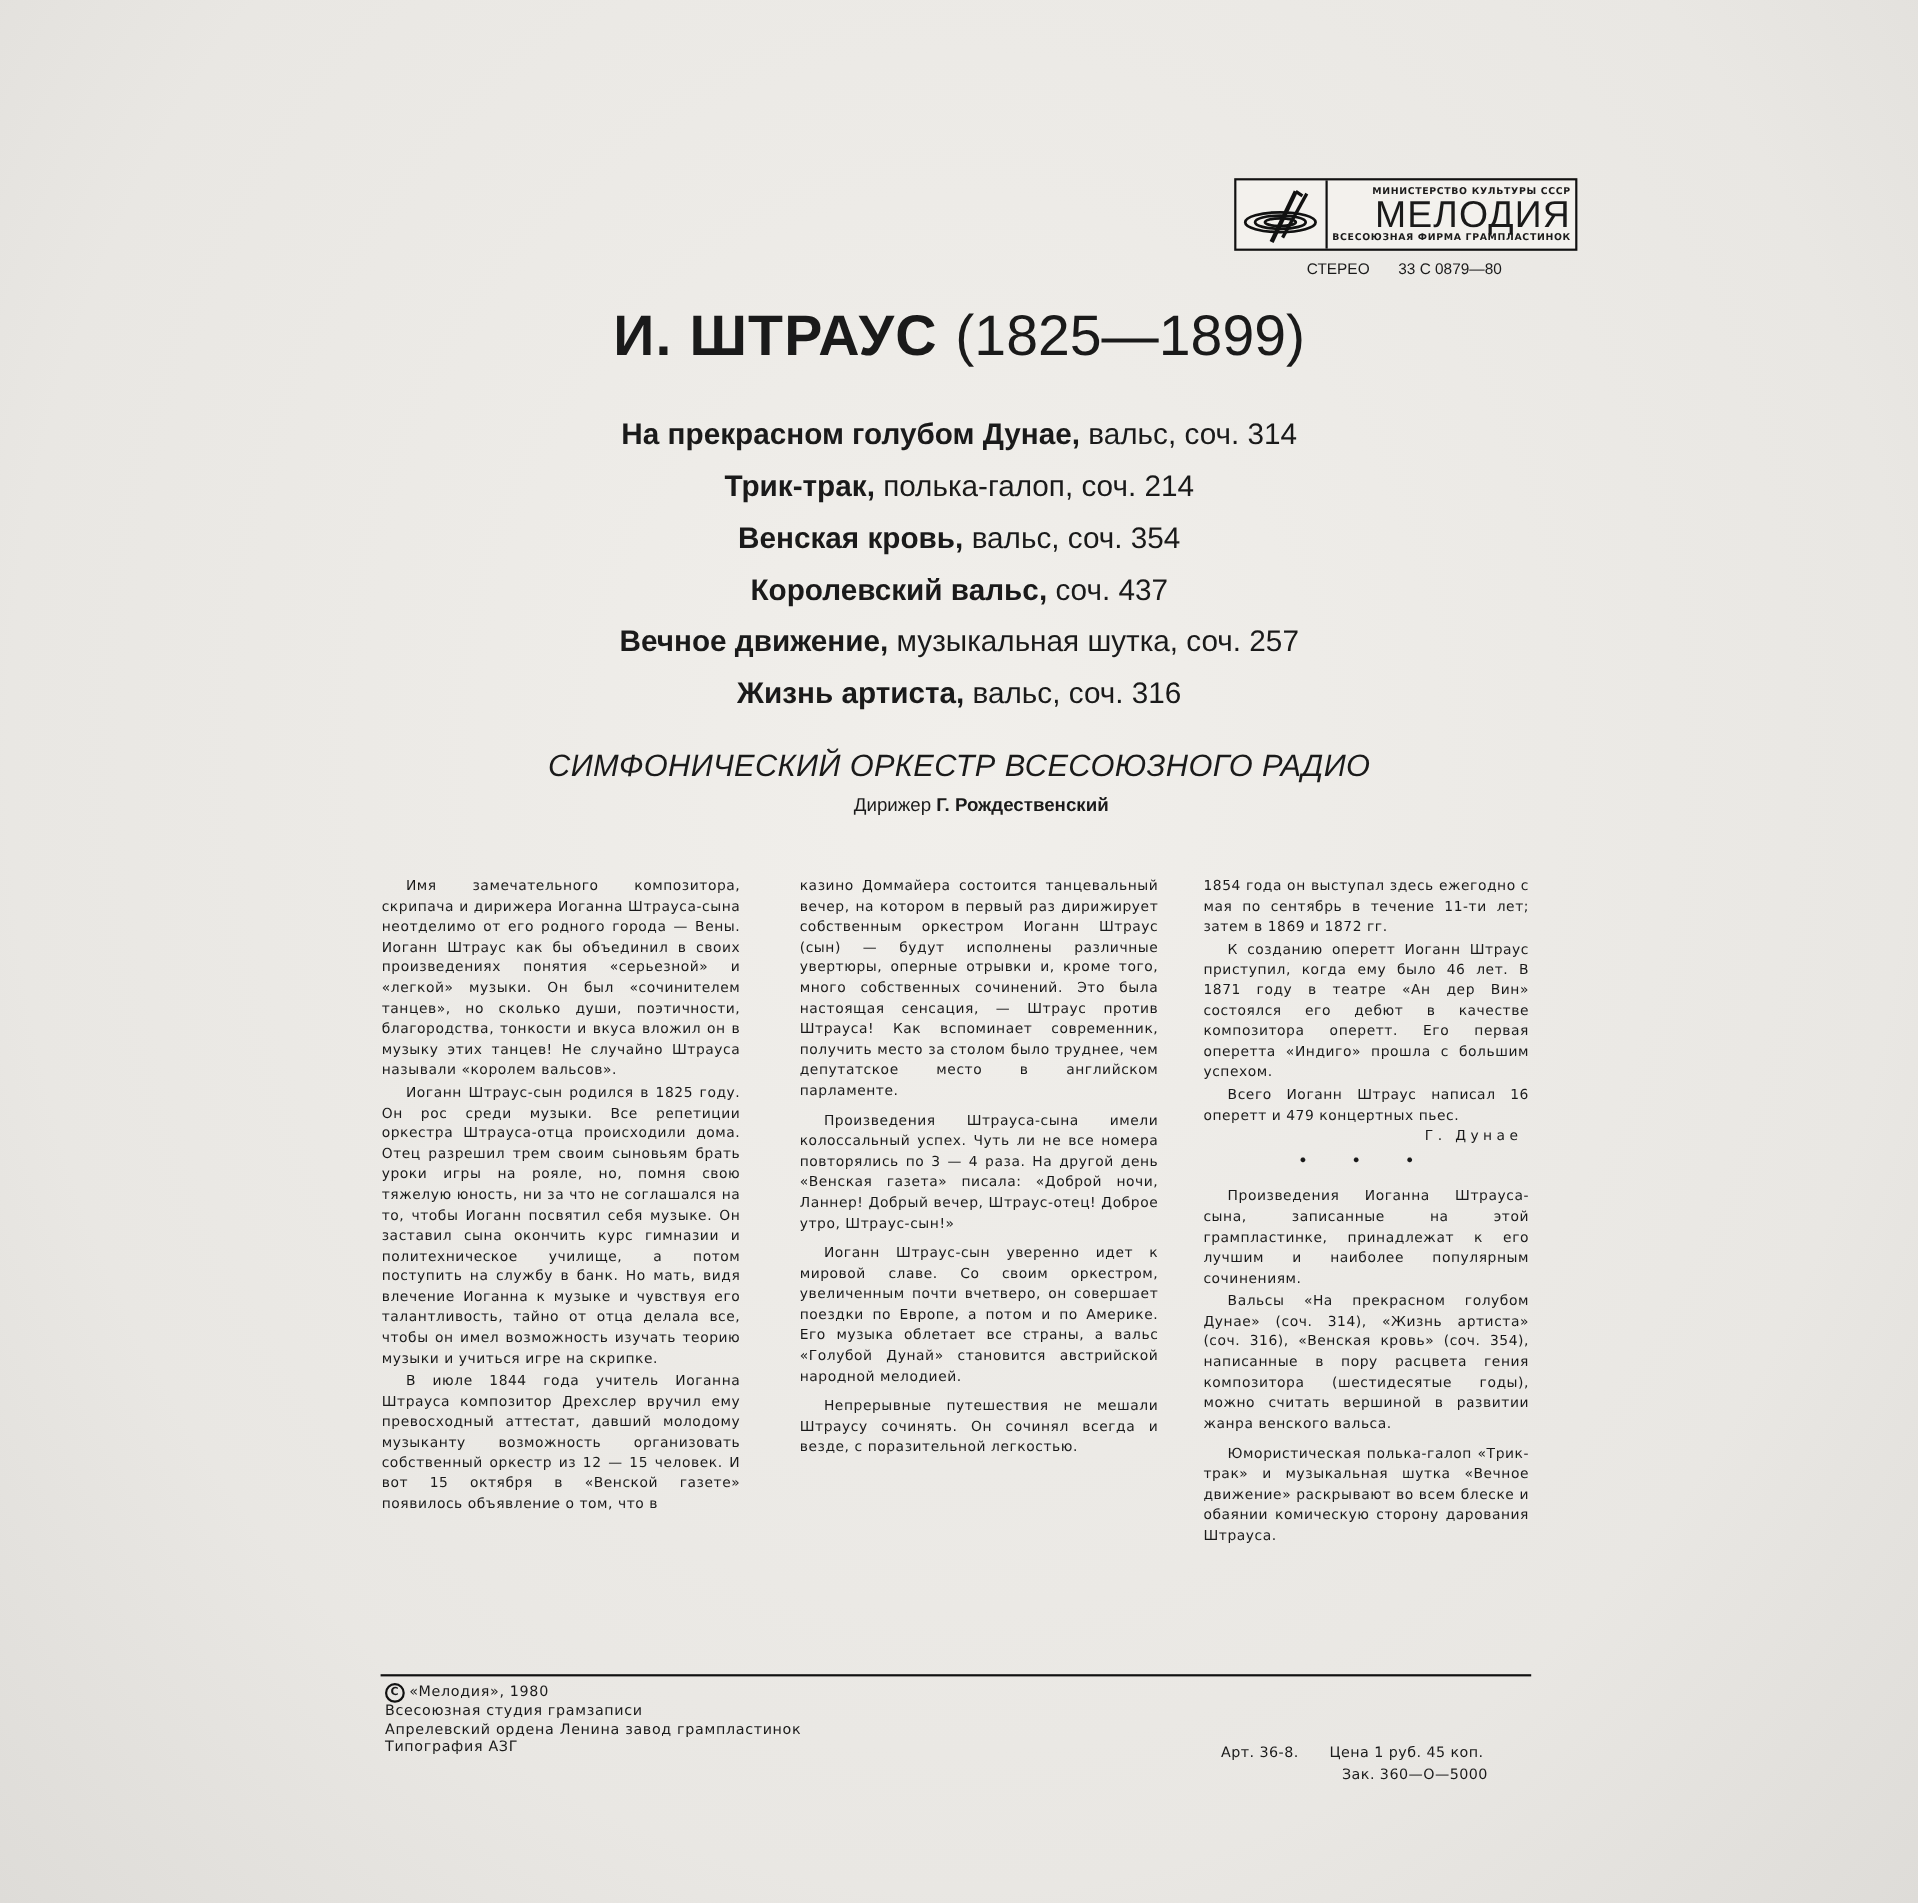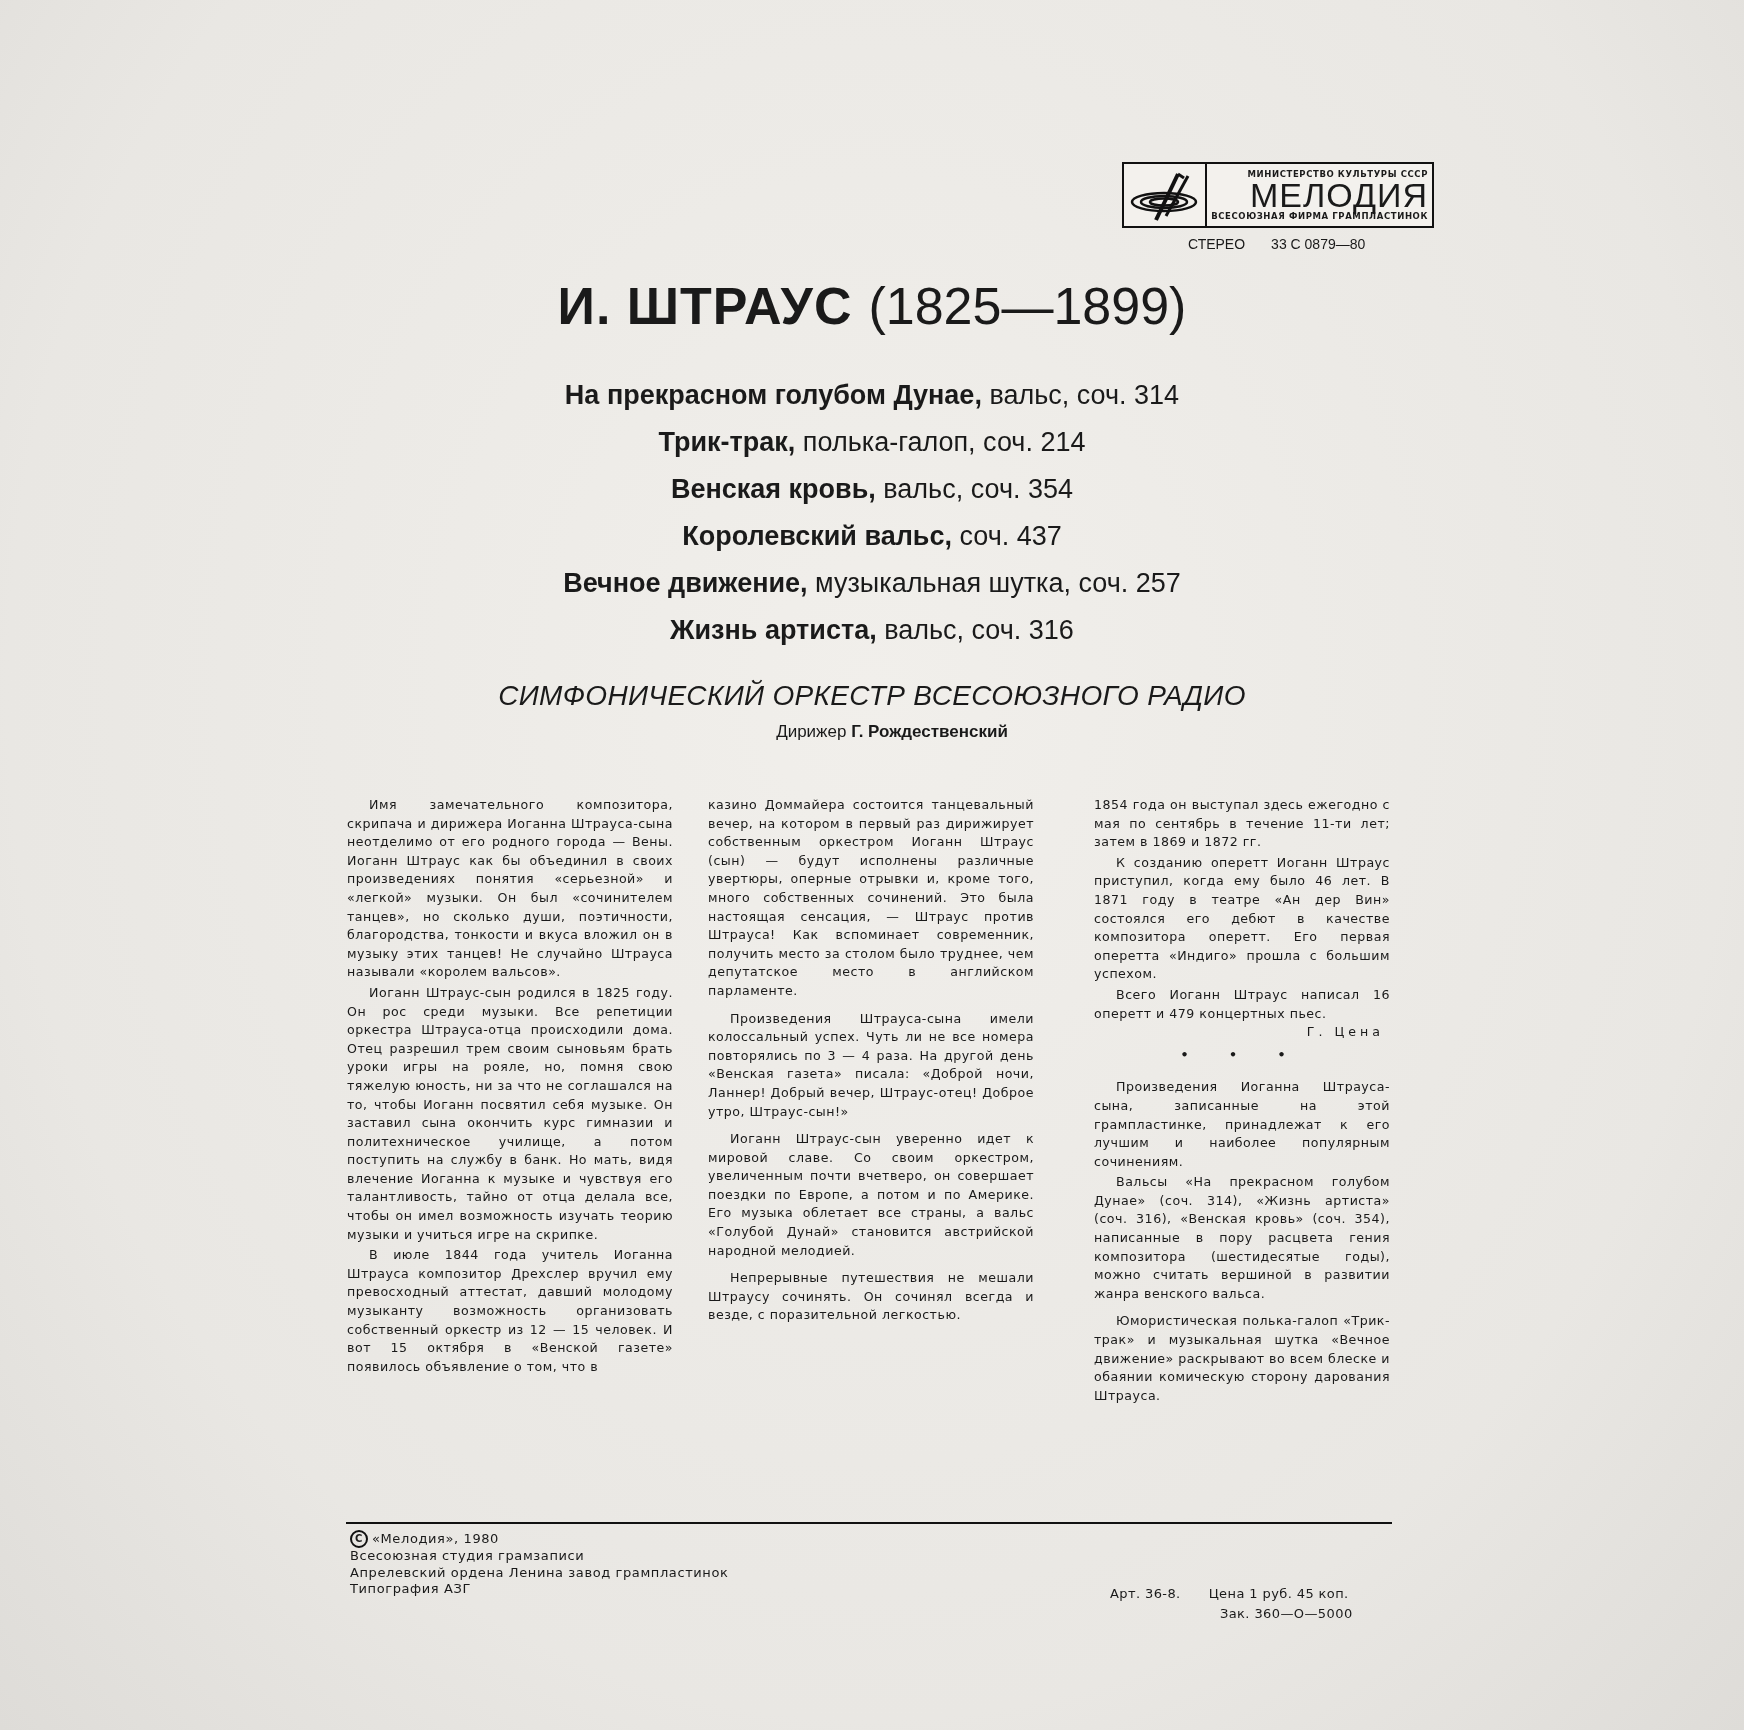--- a/index.html
+++ b/index.html
@@ -41,21 +41,21 @@
   .col {
     position:absolute; top:796px; width:326px;
     font-family:"DejaVu Sans", sans-serif; font-size:12.6px; line-height:18.6px;
     text-align:justify; letter-spacing:0.5px;
   }
   .col p { margin:0; text-indent:22px; }
   .col p.noindent { text-indent:0; }
   .col p + p { margin-top:2px; }
   .col p.gap { margin-top:9px; }
   .col1 { left:347px; }
-  .col2 { left:708px; }
+  .col2 { left:727px; }
   .col3 { left:1094px; width:296px; }
   .signature { text-align:right; letter-spacing:4px; padding-right:6px; }
   .dots { text-align:center; letter-spacing:18px; margin:4px 0 14px; font-weight:bold; }
   
   .rule { position:absolute; left:346px; top:1522px; width:1046px; height:2px; background:#111; }
   .footer-left { position:absolute; left:350px; top:1530px; font-size:13px; line-height:16.5px; letter-spacing:0.6px; }
   .footer-left .copy { display:flex; align-items:center; gap:4px; }
   .copy-icon { width:14px; height:14px; border:2px solid #111; border-radius:50%; font-size:10px; font-weight:bold; line-height:14px; text-align:center; }
   .footer-right { position:absolute; left:1110px; top:1584px; font-size:13px; line-height:20px; letter-spacing:0.4px; }
   .footer-right .row1 { display:flex; gap:28px; }
@@ -120,21 +120,21 @@
     <p class="noindent">казино Доммайера состоится танцевальный вечер, на котором в первый раз дирижирует собственным оркестром Иоганн Штраус (сын) — будут исполнены различные увертюры, оперные отрывки и, кроме того, много собственных сочинений. Это была настоящая сенсация, — Штраус против Штрауса! Как вспоминает современник, получить место за столом было труднее, чем депутатское место в английском парламенте.</p>
     <p class="gap">Произведения Штрауса-сына имели колоссальный успех. Чуть ли не все номера повторялись по 3 — 4 раза. На другой день «Венская газета» писала: «Доброй ночи, Ланнер! Добрый вечер, Штраус-отец! Доброе утро, Штраус-сын!»</p>
     <p class="gap">Иоганн Штраус-сын уверенно идет к мировой славе. Со своим оркестром, увеличенным почти вчетверо, он совершает поездки по Европе, а потом и по Америке. Его музыка облетает все страны, а вальс «Голубой Дунай» становится австрийской народной мелодией.</p>
     <p class="gap">Непрерывные путешествия не мешали Штраусу сочинять. Он сочинял всегда и везде, с поразительной легкостью.</p>
   </div>
 
   <div class="col col3">
     <p class="noindent">1854 года он выступал здесь ежегодно с мая по сентябрь в течение 11-ти лет; затем в 1869 и 1872 гг.</p>
     <p>К созданию оперетт Иоганн Штраус приступил, когда ему было 46 лет. В 1871 году в театре «Ан дер Вин» состоялся его дебют в качестве композитора оперетт. Его первая оперетта «Индиго» прошла с большим успехом.</p>
     <p>Всего Иоганн Штраус написал 16 оперетт и 479 концертных пьес.</p>
-    <div class="signature">Г. Цена</div>
+    <div class="signature">Г. Дунае</div>
     <div class="dots">• • •</div>
     <p>Произведения Иоганна Штрауса-сына, записанные на этой грампластинке, принадлежат к его лучшим и наиболее популярным сочинениям.</p>
     <p>Вальсы «На прекрасном голубом Дунае» (соч. 314), «Жизнь артиста» (соч. 316), «Венская кровь» (соч. 354), написанные в пору расцвета гения композитора (шестидесятые годы), можно считать вершиной в развитии жанра венского вальса.</p>
     <p class="gap">Юмористическая полька-галоп «Трик-трак» и музыкальная шутка «Вечное движение» раскрывают во всем блеске и обаянии комическую сторону дарования Штрауса.</p>
   </div>
 
   <div class="rule"></div>
 
   <div class="footer-left">
     <div class="copy">

